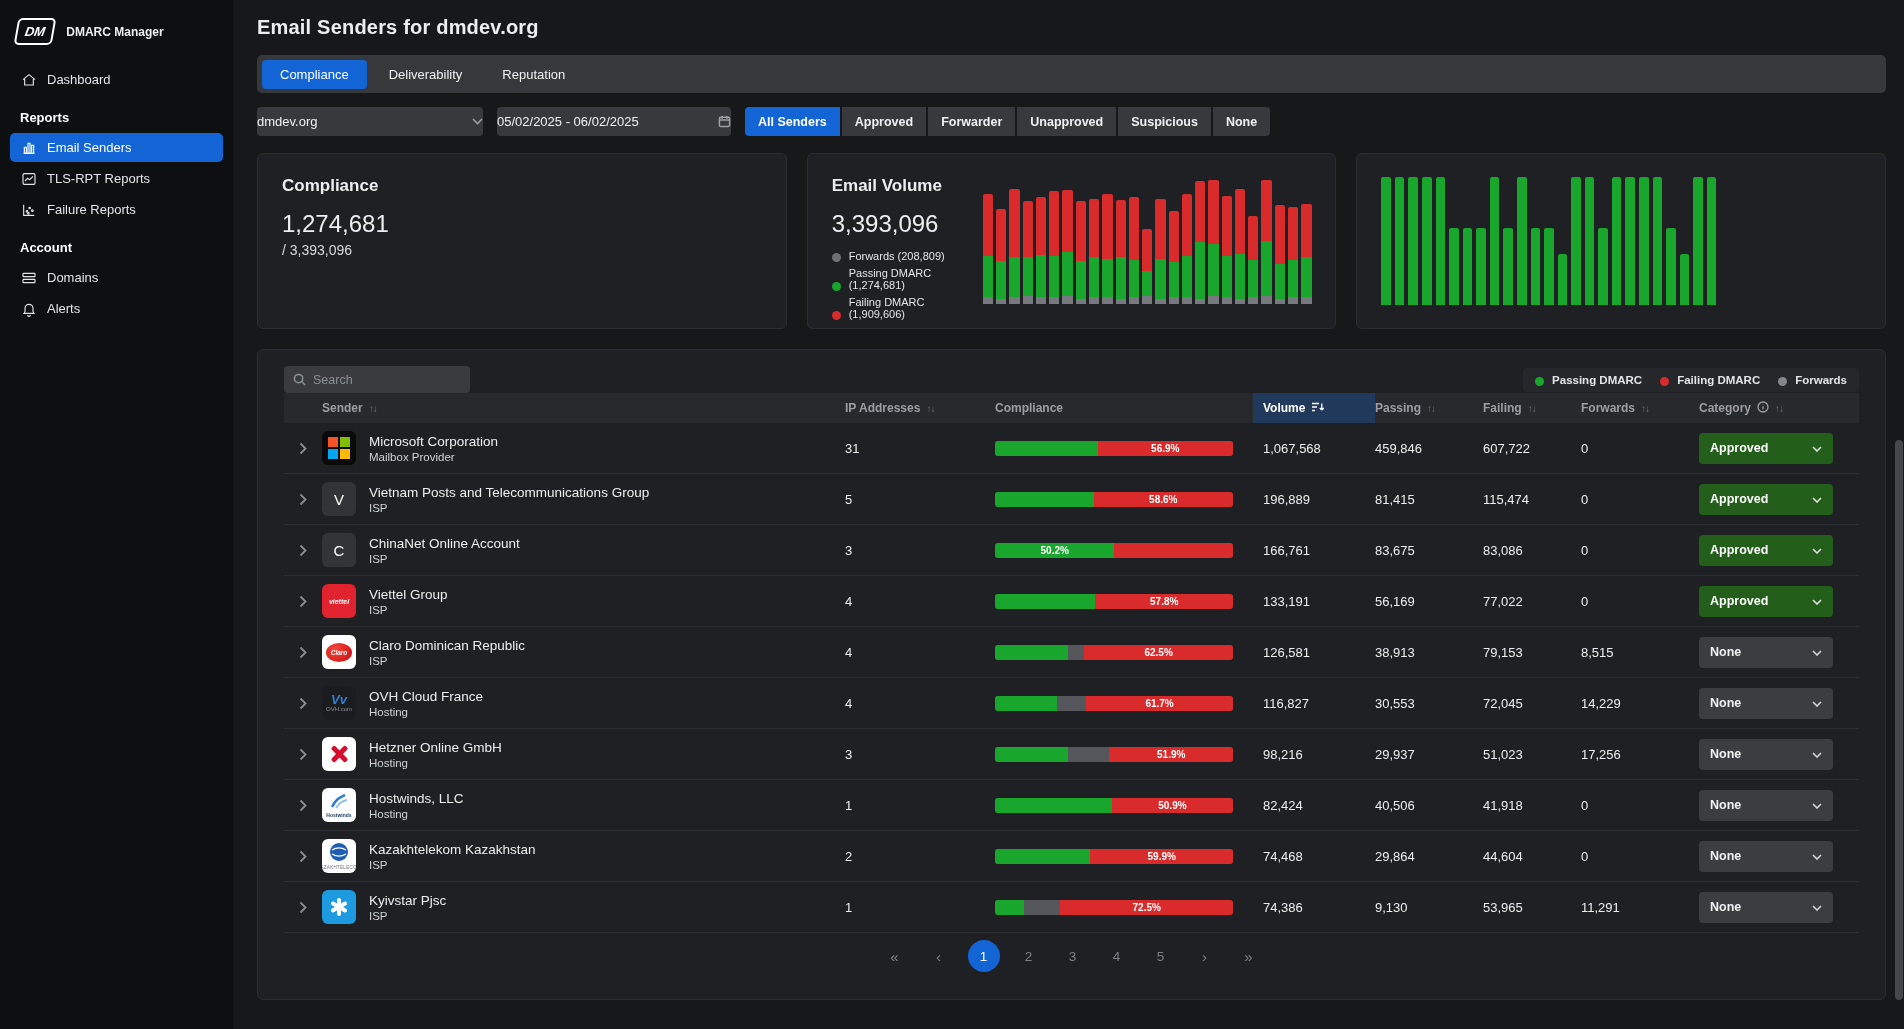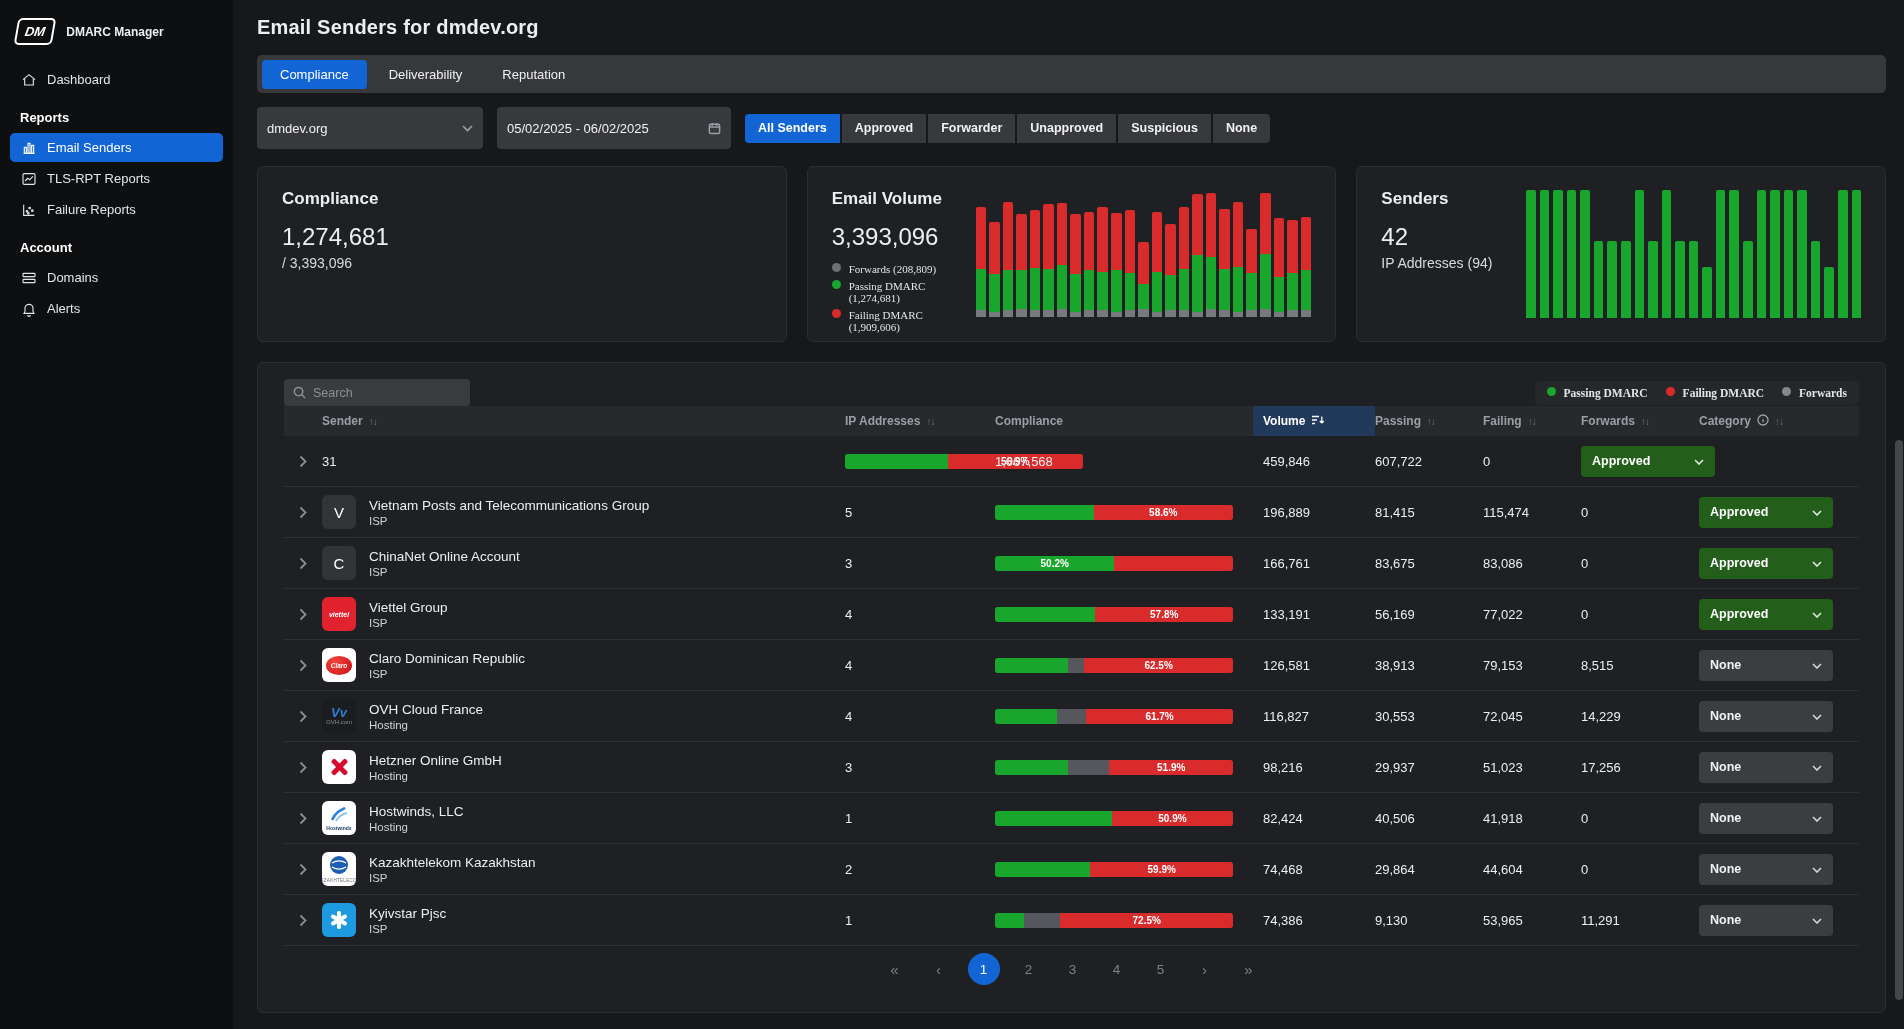--- a/index.html
+++ b/index.html
@@ -26,41 +26,41 @@
   
   .main { flex:1; padding:16px 18px 0 24px; position:relative; }
   .page-title { font-size:20px; font-weight:bold; letter-spacing:.2px; }
 
   .tabbar { margin-top:16px; background:#37383b; border-radius:5px; height:38px;
     display:flex; align-items:center; padding:0 5px; gap:4px; }
   .tab { padding:7px 18px; border-radius:4px; font-size:13px; color:#f0f1f3; cursor:pointer; border:none; background:transparent; font-family:inherit; }
   .tab.active { background:#1365d6; color:#fff; }
 
   .filters { margin-top:14px; display:flex; gap:14px; align-items:center; }
-  .select,.datebox { background:#38393d; border-radius:4px; height:42px; display:flex;
-    align-items:center; justify-content:space-between; padding:0 10px; color:#f0f1f3; cursor:pointer; }
+  .select,.datebox { background:#38393d; border-radius:4px; height:29px; display:flex;
+    align-items:center; justify-content:space-between; padding:0 0; color:#f0f1f3; cursor:pointer; }
   .select { width:226px; }
   .datebox { width:234px; }
   .select svg,.datebox svg { stroke:#9aa0a6; fill:none; stroke-width:1.6; }
   .segments { display:flex; gap:2px; }
   .seg { background:#38393d; border:none; color:#f0f1f3; font-weight:bold; font-size:12.5px;
     height:29px; padding:0 13px; cursor:pointer; font-family:inherit; }
   .seg:first-child { border-radius:4px 0 0 4px; }
   .seg:last-child { border-radius:0 4px 4px 0; }
   .seg.active { background:#1365d6; color:#fff; }
 
   
   .cards { margin-top:17px; display:flex; gap:20px; }
   .card { background:#1f2023; border:1px solid #2c2d31; border-radius:6px; flex:1;
     height:176px; padding:22px 24px; display:flex; justify-content:space-between; }
   .card-title { font-size:17px; font-weight:bold; }
   .card-value { font-size:24px; margin-top:14px; }
   .card-sub { font-size:14px; color:#d8dadd; margin-top:4px; }
   .legend { margin-top:12px; display:flex; flex-direction:column; gap:5px; }
-  .leg-item { display:flex; align-items:flex-start; gap:8px; font-size:11px; color:#e3e5e8;font-family:Liberation Serif, serif; }
+  .leg-item { display:flex; align-items:flex-end; gap:8px; font-size:11px; color:#e3e5e8; }
   .dot { width:9px; height:9px; border-radius:50%; flex:none; }
 
   .donut { width:118px; height:118px; border-radius:50%; position:relative; align-self:center; flex:none; }
   .donut-hole { position:absolute; inset:17px; background:#1f2023; border-radius:50%;
     display:flex; flex-direction:column; align-items:center; justify-content:center; }
   .donut-pct { font-weight:bold; font-size:13.5px; }
   .donut-lbl { font-size:12px; margin-top:1px; }
 
   .chart { display:flex; align-items:flex-end; gap:3px; align-self:center; }
   .chart .bcol { flex:1; display:flex; flex-direction:column-reverse; border-radius:2px 2px 0 0; overflow:hidden; }
@@ -400,25 +400,20 @@
             </div>
             <div class="bcol">
               <div style="height: 6.25px; background: rgb(119, 121, 126);"></div>
               <div style="height: 40px; background: rgb(24, 166, 44);"></div>
               <div style="height: 53.75px; background: rgb(217, 43, 43);"></div>
             </div>
           </div>
       </section>
 
       <section class="card">
-        <div>
-          <div class="card-title">Senders</div>
-          <div class="card-value">42</div>
-          <div class="card-sub">IP Addresses (94)</div>
-        </div>
         <div class="chart green-bars" id="senders-chart" style="width: 335px; height: 128px; gap: 4px;">
             <div class="bcol" style="height: 128px;"></div>
             <div class="bcol" style="height: 128px;"></div>
             <div class="bcol" style="height: 128px;"></div>
             <div class="bcol" style="height: 128px;"></div>
             <div class="bcol" style="height: 128px;"></div>
             <div class="bcol" style="height: 76.8px;"></div>
             <div class="bcol" style="height: 76.8px;"></div>
             <div class="bcol" style="height: 76.8px;"></div>
             <div class="bcol" style="height: 128px;"></div>
@@ -506,20 +501,34 @@
               </svg></span>
             <span class="sort">↑↓</span>
           </div>
         </div>
       <div id="rows">
           <div class="grid trow">
             <div class="rchev">
               <svg width="8" height="13" viewBox="0 0 8 13">
                 <path d="M1.5 1.5l5 5-5 5"></path>
               </svg>
+            </div>
+            <div class="sender-cell">
+              <div class="logo ms">
+                <div class="ms-grid">
+                  <span style="background: rgb(243, 83, 37);"></span>
+                  <span style="background: rgb(129, 188, 6);"></span>
+                  <span style="background: rgb(5, 166, 240);"></span>
+                  <span style="background: rgb(255, 186, 8);"></span>
+                </div>
+              </div>
+              <div>
+                <div class="sname">Microsoft Corporation</div>
+                <div class="stype">Mailbox Provider</div>
+              </div>
             </div>
             <div class="num">31</div>
             <div>
               <div class="cbar">
                 <div class="segp" style="width: 43.1%;"></div>
                 <div class="segl" style="width: 56.9%;">
                   <span class="pct">56.9%</span>
                 </div>
               </div>
             </div>

